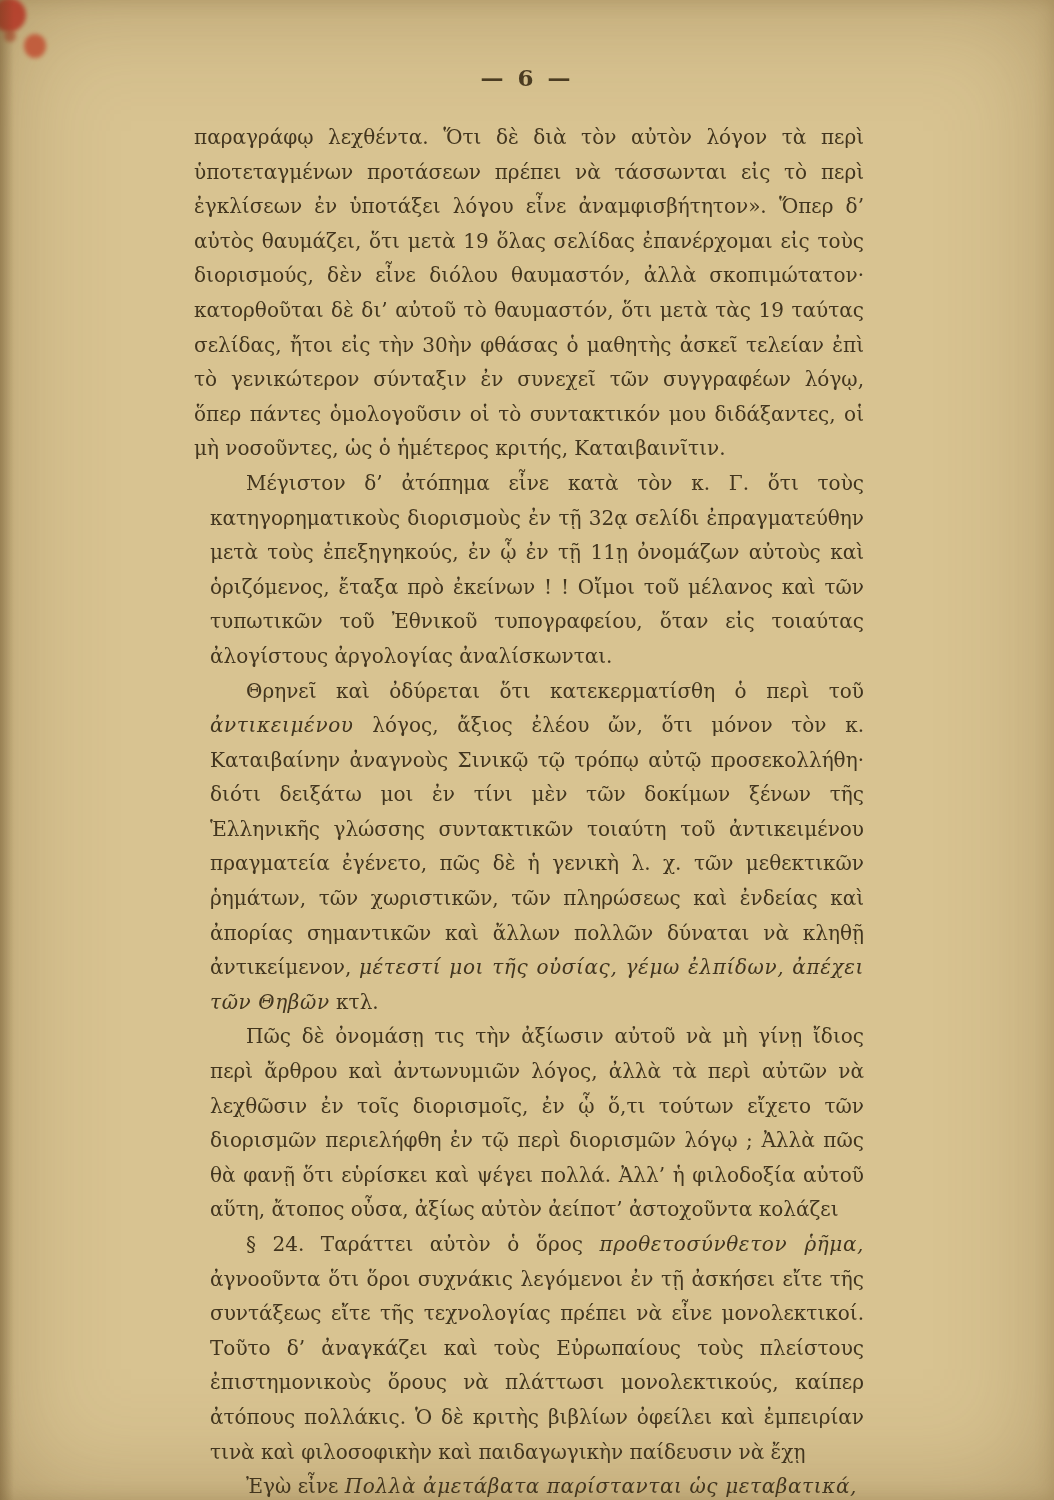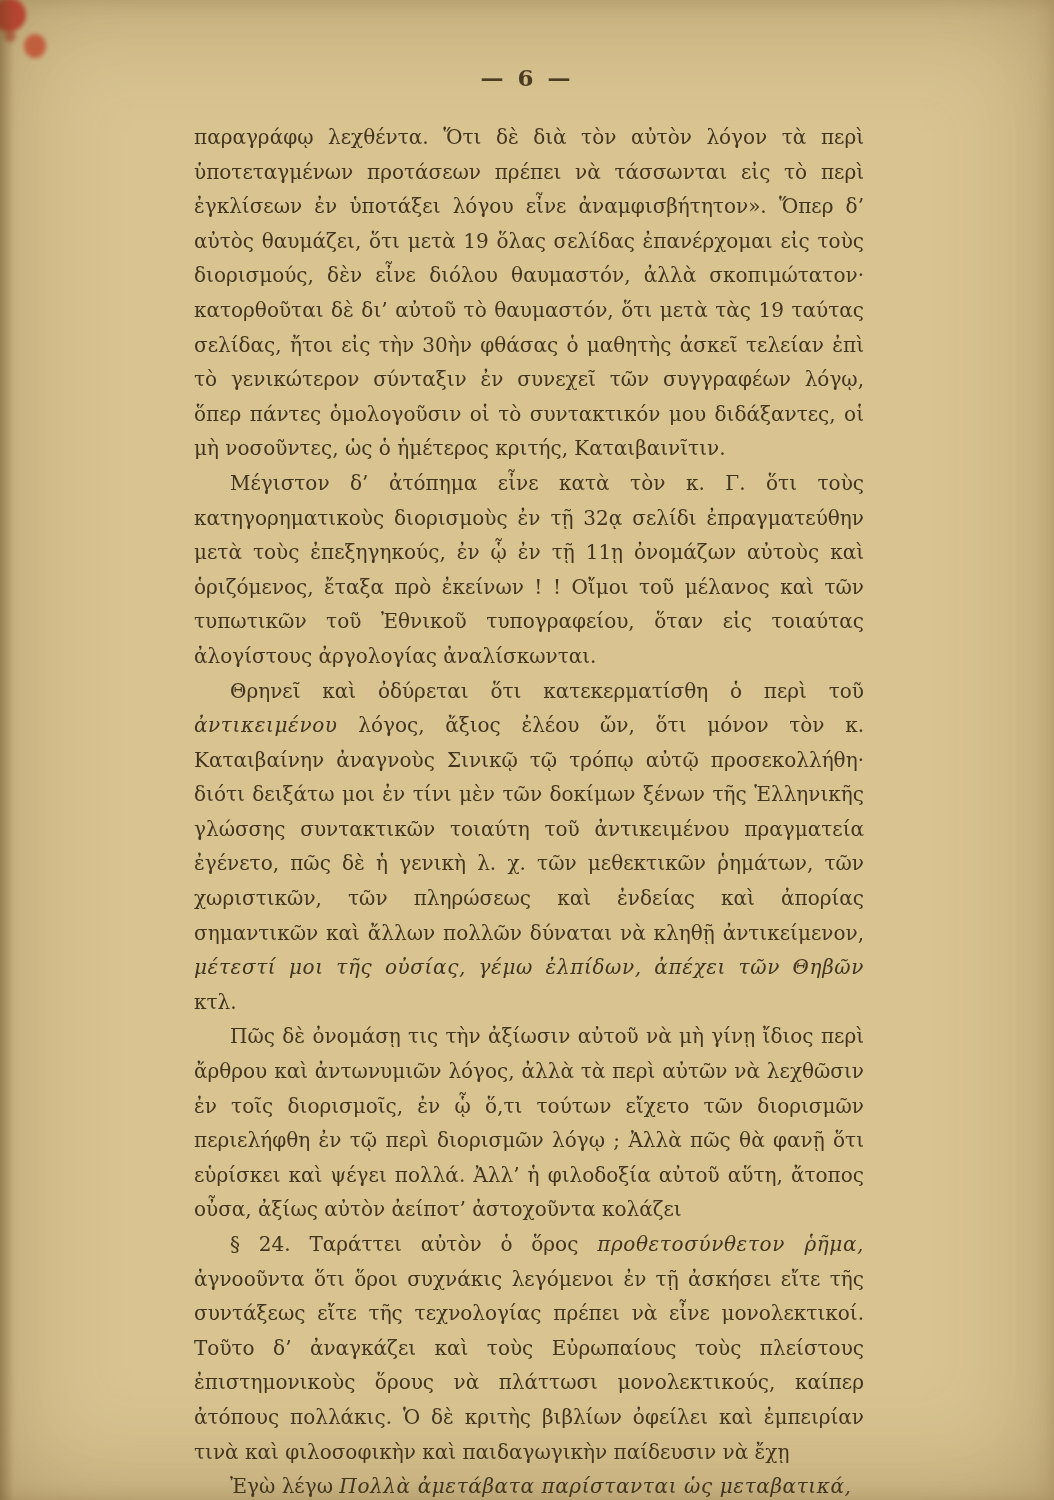--- a/index.html
+++ b/index.html
@@ -24,21 +24,21 @@
     position:absolute;
     left:194px; top:120px;
     width:670px;
     color:#42351e;
     font-size:20px;
     line-height:34.6px;
     text-align:justify;
     text-rendering:optimizeLegibility;
   }
   p.para { margin:0; padding:0; }
-  p.para.indent { text-indent:36px; }
+  p.para.indent { text-indent:36px;margin-left:16px; }
   .run-bi { font-style:italic; font-weight:normal; letter-spacing:.6px; }
   
   .stain { position:absolute; border-radius:50%; pointer-events:none; }
   .stain-a { left:-8px; top:-2px; width:34px; height:34px; background:#b43424; opacity:.85; filter:blur(2px); }
   .stain-b { left:24px; top:34px; width:22px; height:24px; background:#c04a2e; opacity:.8; filter:blur(2px); }
   .stain-c { left:4px; top:30px; width:12px; height:12px; background:#a53c22; opacity:.6; filter:blur(2px); }
   .edge-shadow-left {
     position:absolute; left:0; top:0; width:14px; height:100%;
     background:linear-gradient(to right, rgba(90,65,28,.35), rgba(90,65,28,0));
     pointer-events:none;
@@ -54,15 +54,15 @@
   <div class="edge-shadow-left"></div>
 
   <div class="page-number">— 6 —</div>
 
   <div class="text-block">
       <p class="para"><span>παραγράφῳ λεχθέντα. Ὅτι δὲ διὰ τὸν αὐτὸν λόγον τὰ περὶ ὑποτεταγμένων προτάσεων πρέπει νὰ τάσσωνται εἰς τὸ περὶ ἐγκλίσεων ἐν ὑποτάξει λόγου εἶνε ἀναμφισβήτητον». Ὅπερ δ’ αὐτὸς θαυμάζει, ὅτι μετὰ 19 ὅλας σελίδας ἐπανέρχομαι εἰς τοὺς διορισμούς, δὲν εἶνε διόλου θαυμαστόν, ἀλλὰ σκοπιμώτατον· κατορθοῦται δὲ δι’ αὐτοῦ τὸ θαυμαστόν, ὅτι μετὰ τὰς 19 ταύτας σελίδας, ἤτοι εἰς τὴν 30ὴν φθάσας ὁ μαθητὴς ἀσκεῖ τελείαν ἐπὶ τὸ γενικώτερον σύνταξιν ἐν συνεχεῖ τῶν συγγραφέων λόγῳ, ὅπερ πάντες ὁμολογοῦσιν οἱ τὸ συντακτικόν μου διδάξαντες, οἱ μὴ νοσοῦντες, ὡς ὁ ἡμέτερος κριτής, Καταιβαινῖτιν.</span></p>
       <p class="para indent"><span>Μέγιστον δ’ ἀτόπημα εἶνε κατὰ τὸν κ. Γ. ὅτι τοὺς κατηγορηματικοὺς διορισμοὺς ἐν τῇ 32ᾳ σελίδι ἐπραγματεύθην μετὰ τοὺς ἐπεξηγηκούς, ἐν ᾧ ἐν τῇ 11ῃ ὀνομάζων αὐτοὺς καὶ ὁριζόμενος, ἔταξα πρὸ ἐκείνων ! !  Οἴμοι τοῦ μέλανος καὶ τῶν τυπωτικῶν τοῦ Ἐθνικοῦ τυπογραφείου, ὅταν εἰς τοιαύτας ἀλογίστους ἀργολογίας ἀναλίσκωνται.</span></p>
       <p class="para indent"><span>Θρηνεῖ καὶ ὀδύρεται ὅτι κατεκερματίσθη ὁ περὶ τοῦ </span><span class="run-bi">ἀντικειμένου</span><span> λόγος, ἄξιος ἐλέου ὤν, ὅτι μόνον τὸν κ. Καταιβαίνην ἀναγνοὺς Σινικῷ τῷ τρόπῳ αὐτῷ προσεκολλήθη· διότι δειξάτω μοι ἐν τίνι μὲν τῶν δοκίμων ξένων τῆς Ἑλληνικῆς γλώσσης συντακτικῶν τοιαύτη τοῦ ἀντικειμένου πραγματεία ἐγένετο, πῶς δὲ ἡ γενικὴ λ. χ. τῶν μεθεκτικῶν ῥημάτων, τῶν χωριστικῶν, τῶν πληρώσεως καὶ ἐνδείας καὶ ἀπορίας σημαντικῶν καὶ ἄλλων πολλῶν δύναται νὰ κληθῇ ἀντικείμενον, </span><span class="run-bi">μέτεστί μοι τῆς οὐσίας, γέμω ἐλπίδων, ἀπέχει τῶν Θηβῶν</span><span> κτλ.</span></p>
       <p class="para indent"><span>Πῶς δὲ ὀνομάσῃ τις τὴν ἀξίωσιν αὐτοῦ νὰ μὴ γίνῃ ἴδιος περὶ ἄρθρου καὶ ἀντωνυμιῶν λόγος, ἀλλὰ τὰ περὶ αὐτῶν νὰ λεχθῶσιν ἐν τοῖς διορισμοῖς, ἐν ᾧ ὅ,τι τούτων εἴχετο τῶν διορισμῶν περιελήφθη ἐν τῷ περὶ διορισμῶν λόγῳ ; Ἀλλὰ πῶς θὰ φανῇ ὅτι εὑρίσκει καὶ ψέγει πολλά. Ἀλλ’ ἡ φιλοδοξία αὐτοῦ αὕτη, ἄτοπος οὖσα, ἀξίως αὐτὸν ἀείποτ’ ἀστοχοῦντα κολάζει</span></p>
       <p class="para indent"><span>§ 24. Ταράττει αὐτὸν ὁ ὅρος </span><span class="run-bi">προθετοσύνθετον ῥῆμα,</span><span> ἀγνοοῦντα ὅτι ὅροι συχνάκις λεγόμενοι ἐν τῇ ἀσκήσει εἴτε τῆς συντάξεως εἴτε τῆς τεχνολογίας πρέπει νὰ εἶνε μονολεκτικοί. Τοῦτο δ’ ἀναγκάζει καὶ τοὺς Εὐρωπαίους τοὺς πλείστους ἐπιστημονικοὺς ὅρους νὰ πλάττωσι μονολεκτικούς, καίπερ ἀτόπους πολλάκις. Ὁ δὲ κριτὴς βιβλίων ὀφείλει καὶ ἐμπειρίαν τινὰ καὶ φιλοσοφικὴν καὶ παιδαγωγικὴν παίδευσιν νὰ ἔχῃ</span></p>
-      <p class="para indent"><span>Ἐγὼ λέγω </span><span class="run-bi">Πολλὰ ἀμετάβατα παρίστανται ὡς μεταβατικά,</span></p>
+      <p class="para indent"><span>Ἐγὼ εἶνε </span><span class="run-bi">Πολλὰ ἀμετάβατα παρίστανται ὡς μεταβατικά,</span></p>
     </div>
 </div>
 
 </body></html>

